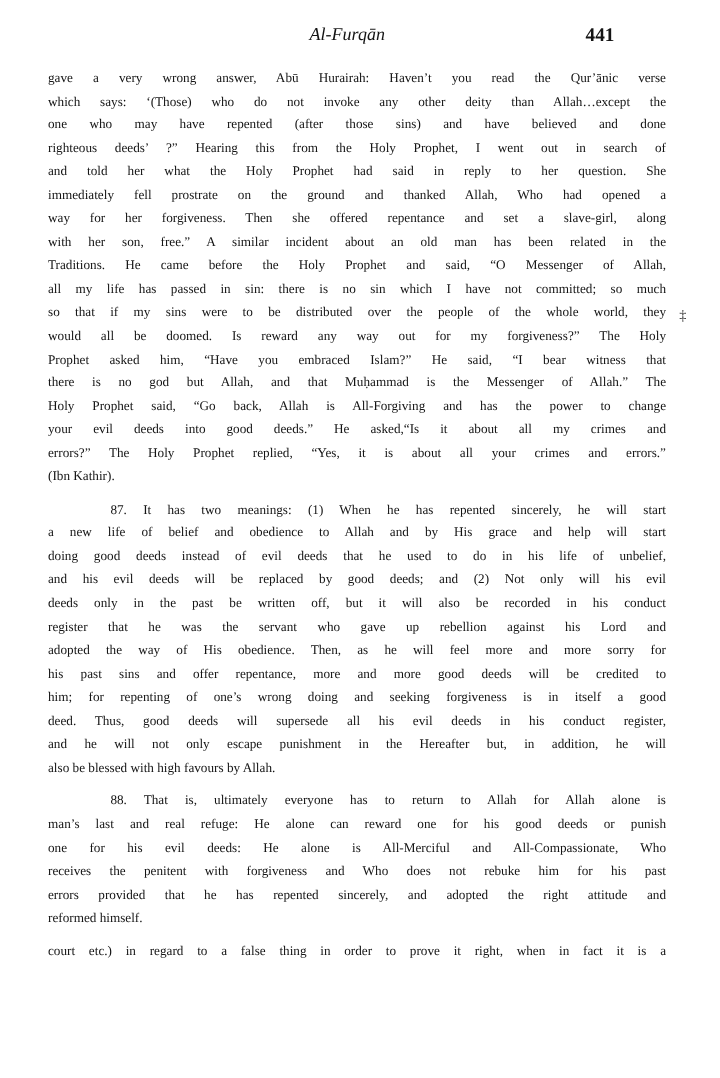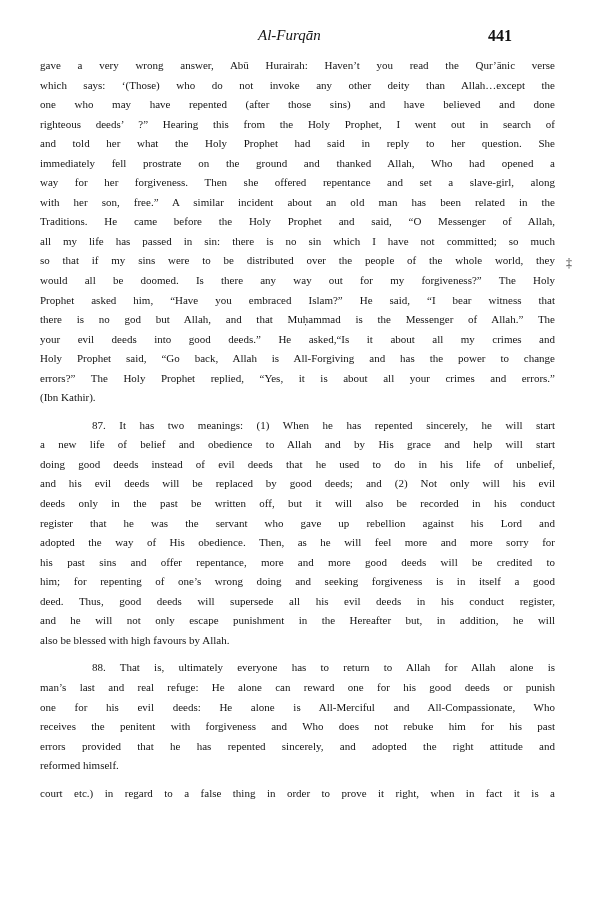--- a/index.html
+++ b/index.html
@@ -1,17 +1,17 @@
 <!DOCTYPE html>
 <html><head>
 <meta charset="utf-8">
 <style>
   html, body { margin: 0; padding: 0; background: #ffffff; }
   body { width: 600px; height: 898px; position: relative; overflow: hidden; color: #141414; font-family: "Liberation Serif", serif; }
-  .header { position: absolute; top: 27px; left: 0; width: 556px; height: 22px; }
+  .header { position: absolute; top: 21px; left: 0; width: 556px; height: 22px; }
   .running-title { position: absolute; left: 258px; top: 0; font-style: italic; font-size: 15px; }
   .page-number { position: absolute; right: 44px; top: 0; font-weight: bold; font-size: 16px; }
   .body { position: absolute; left: 40px; top: 56px; width: 515px; font-size: 11px; line-height: 19.55px; }
   .para { margin: 0; text-align: justify; text-align-last: left; }
   .para .line { display: block; text-align: justify; text-align-last: justify; white-space: nowrap; }
   .para .line.last { text-align-last: left; }
   .para.note { margin-top: 8px; }
   .para.note .line.first { padding-left: 52px; font-family: Liberation Serif, serif; }
   .margin-mark { position: absolute; left: 566px; top: 256px; font-size: 12px; color: #333; }
 </style>
@@ -29,25 +29,25 @@
     <span class="line">which says: ‘(Those) who do not invoke any other deity than Allah…except the</span>
     <span class="line">one who may have repented (after those sins) and have believed and done</span>
     <span class="line">righteous deeds’ ?” Hearing this from the Holy Prophet, I went out in search of</span>
     <span class="line">and told her what the Holy Prophet had said in reply to her question. She</span>
     <span class="line">immediately fell prostrate on the ground and thanked Allah, Who had opened a</span>
     <span class="line">way for her forgiveness. Then she offered repentance and set a slave-girl, along</span>
     <span class="line">with her son, free.” A similar incident about an old man has been related in the</span>
     <span class="line">Traditions. He came before the Holy Prophet and said, “O Messenger of Allah,</span>
     <span class="line">all my life has passed in sin: there is no sin which I have not committed; so much</span>
     <span class="line">so that if my sins were to be distributed over the people of the whole world, they</span>
-    <span class="line">would all be doomed. Is there any way out for my forgiveness?” The Holy</span>
+    <span class="line">would all be doomed. Is reward any way out for my forgiveness?” The Holy</span>
     <span class="line">Prophet asked him, “Have you embraced Islam?” He said, “I bear witness that</span>
     <span class="line">there is no god but Allah, and that Muḥammad is the Messenger of Allah.” The</span>
+    <span class="line">Holy Prophet said, “Go back, Allah is All-Forgiving and has the power to change</span>
     <span class="line">your evil deeds into good deeds.” He asked,“Is it about all my crimes and</span>
-    <span class="line">Holy Prophet said, “Go back, Allah is All-Forgiving and has the power to change</span>
     <span class="line">errors?” The Holy Prophet replied, “Yes, it is about all your crimes and errors.”</span>
     <span class="line last">(Ibn Kathir).</span>
   </p>
 
   <p class="para note">
     <span class="line first">87. It has two meanings: (1) When he has repented sincerely, he will start</span>
     <span class="line">a new life of belief and obedience to Allah and by His grace and help will start</span>
     <span class="line">doing good deeds instead of evil deeds that he used to do in his life of unbelief,</span>
     <span class="line">and his evil deeds will be replaced by good deeds; and (2) Not only will his evil</span>
     <span class="line">deeds only in the past be written off, but it will also be recorded in his conduct</span>

